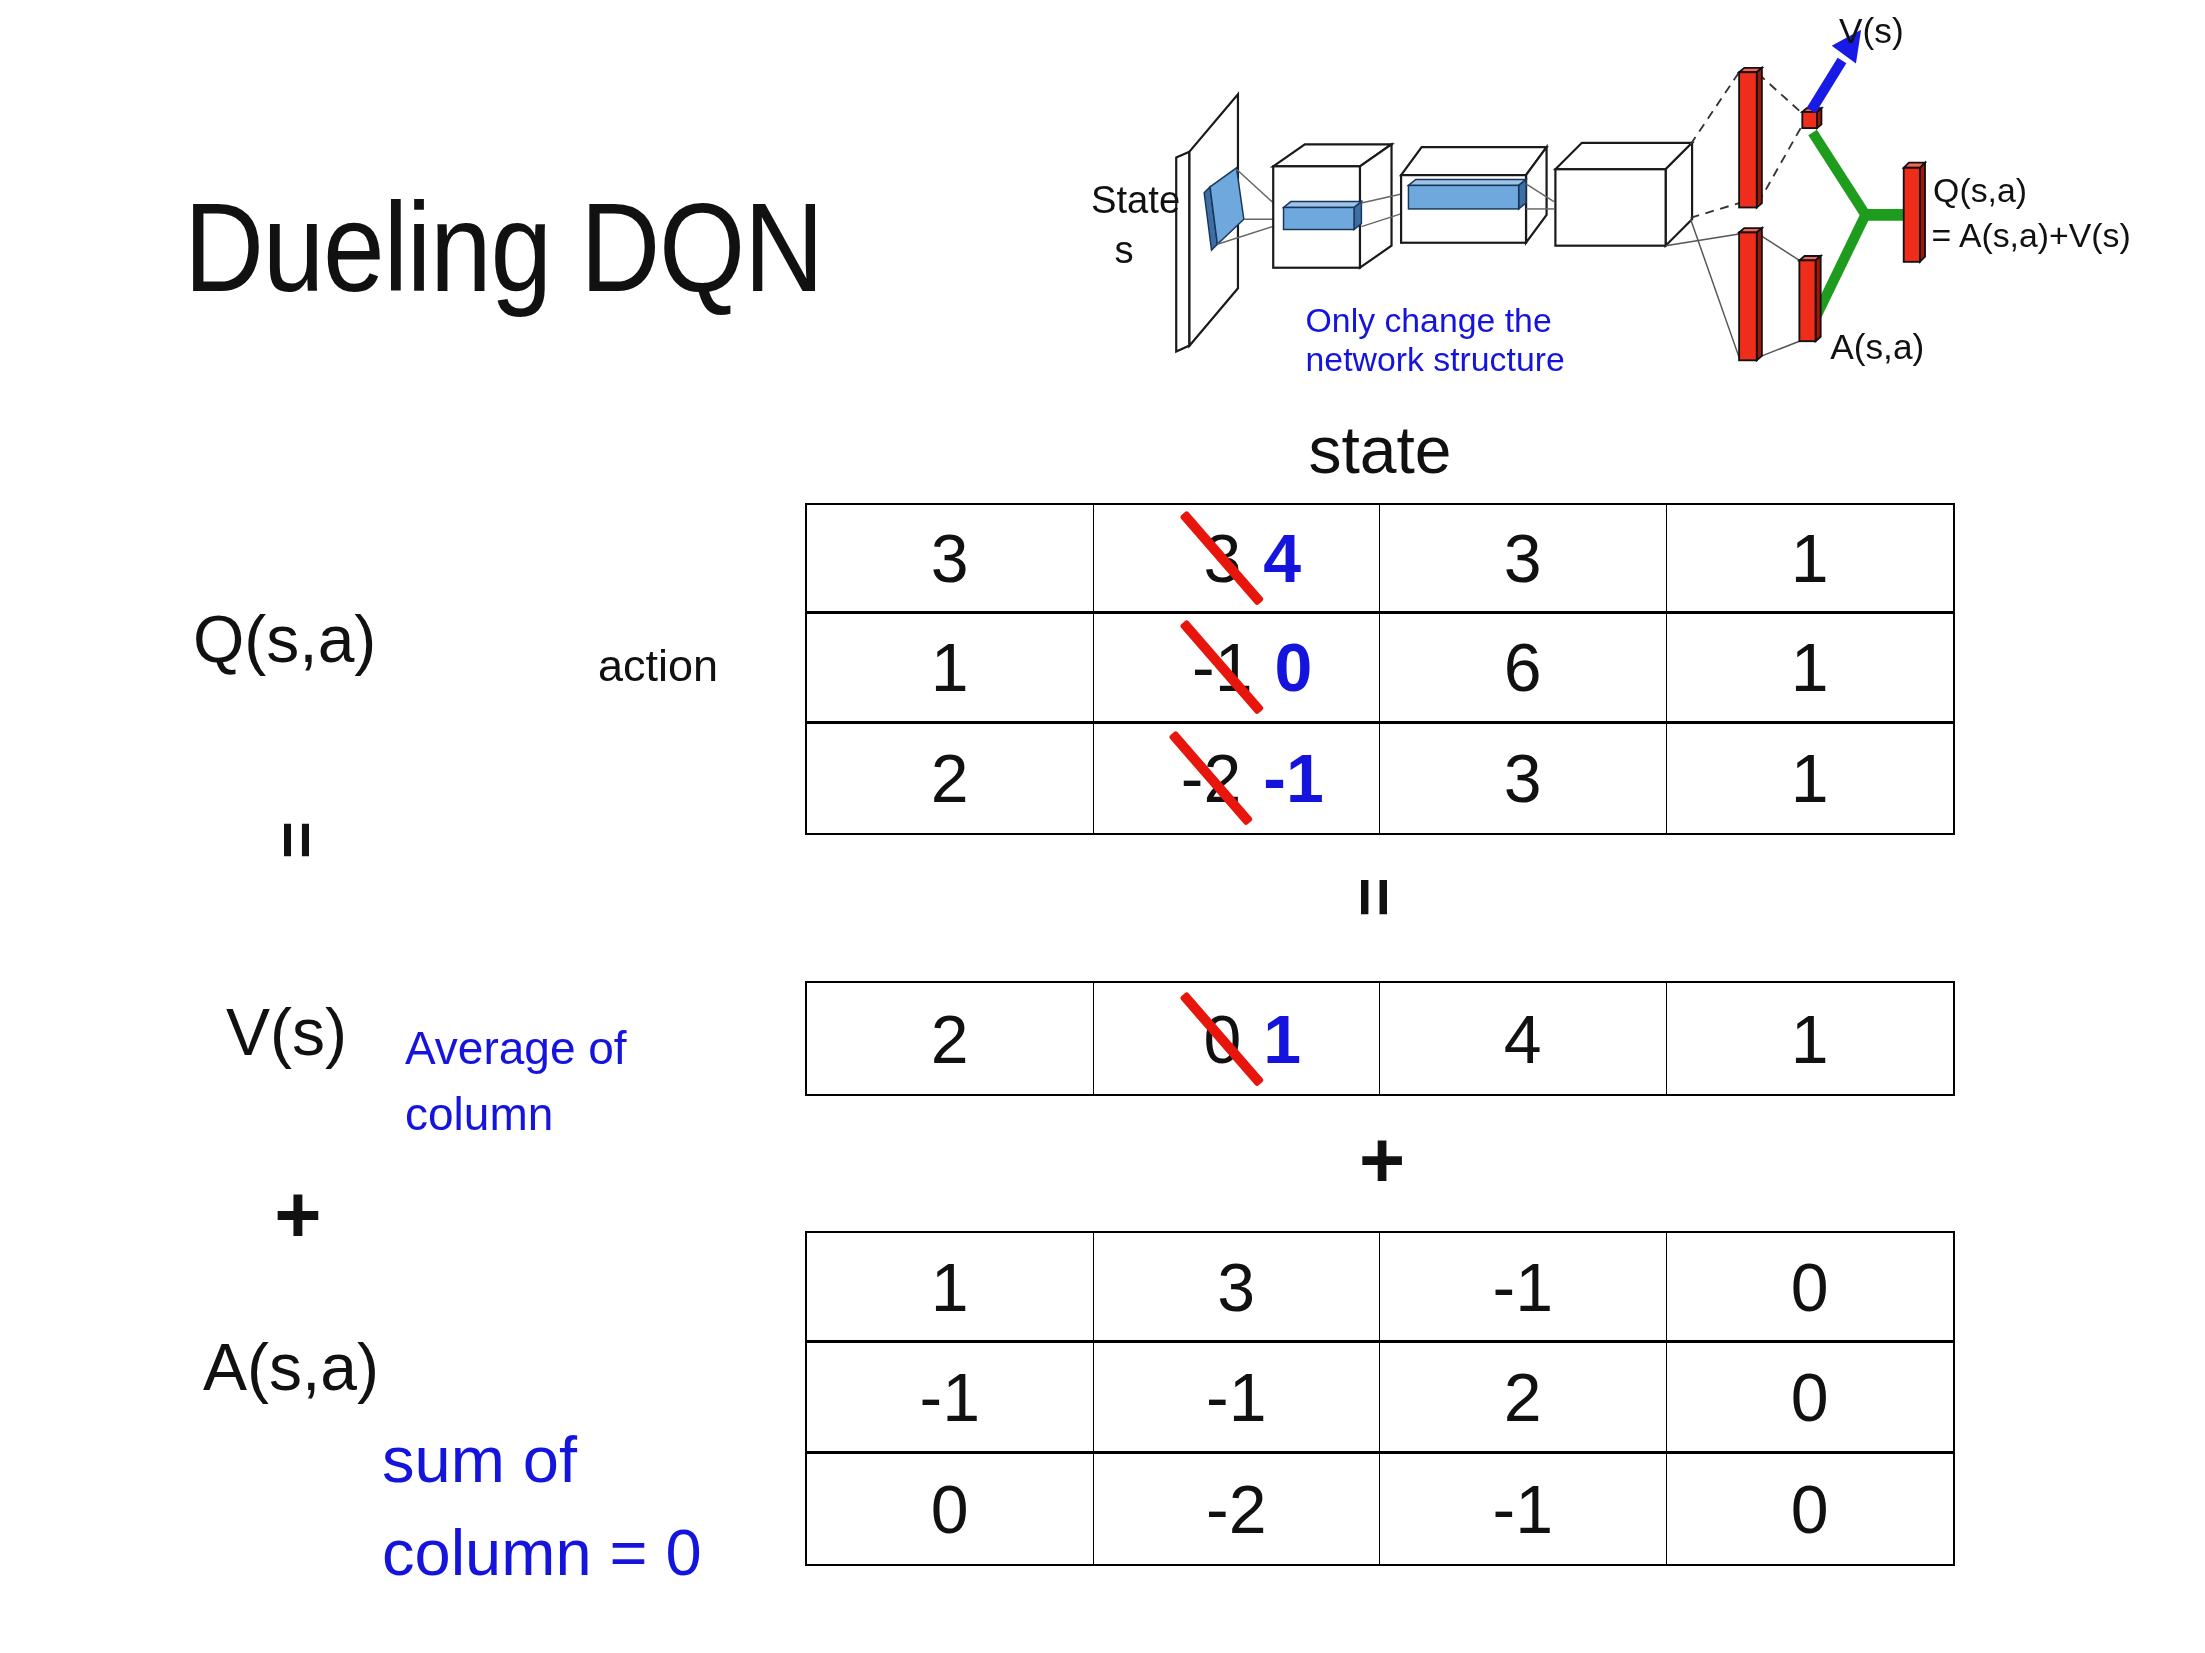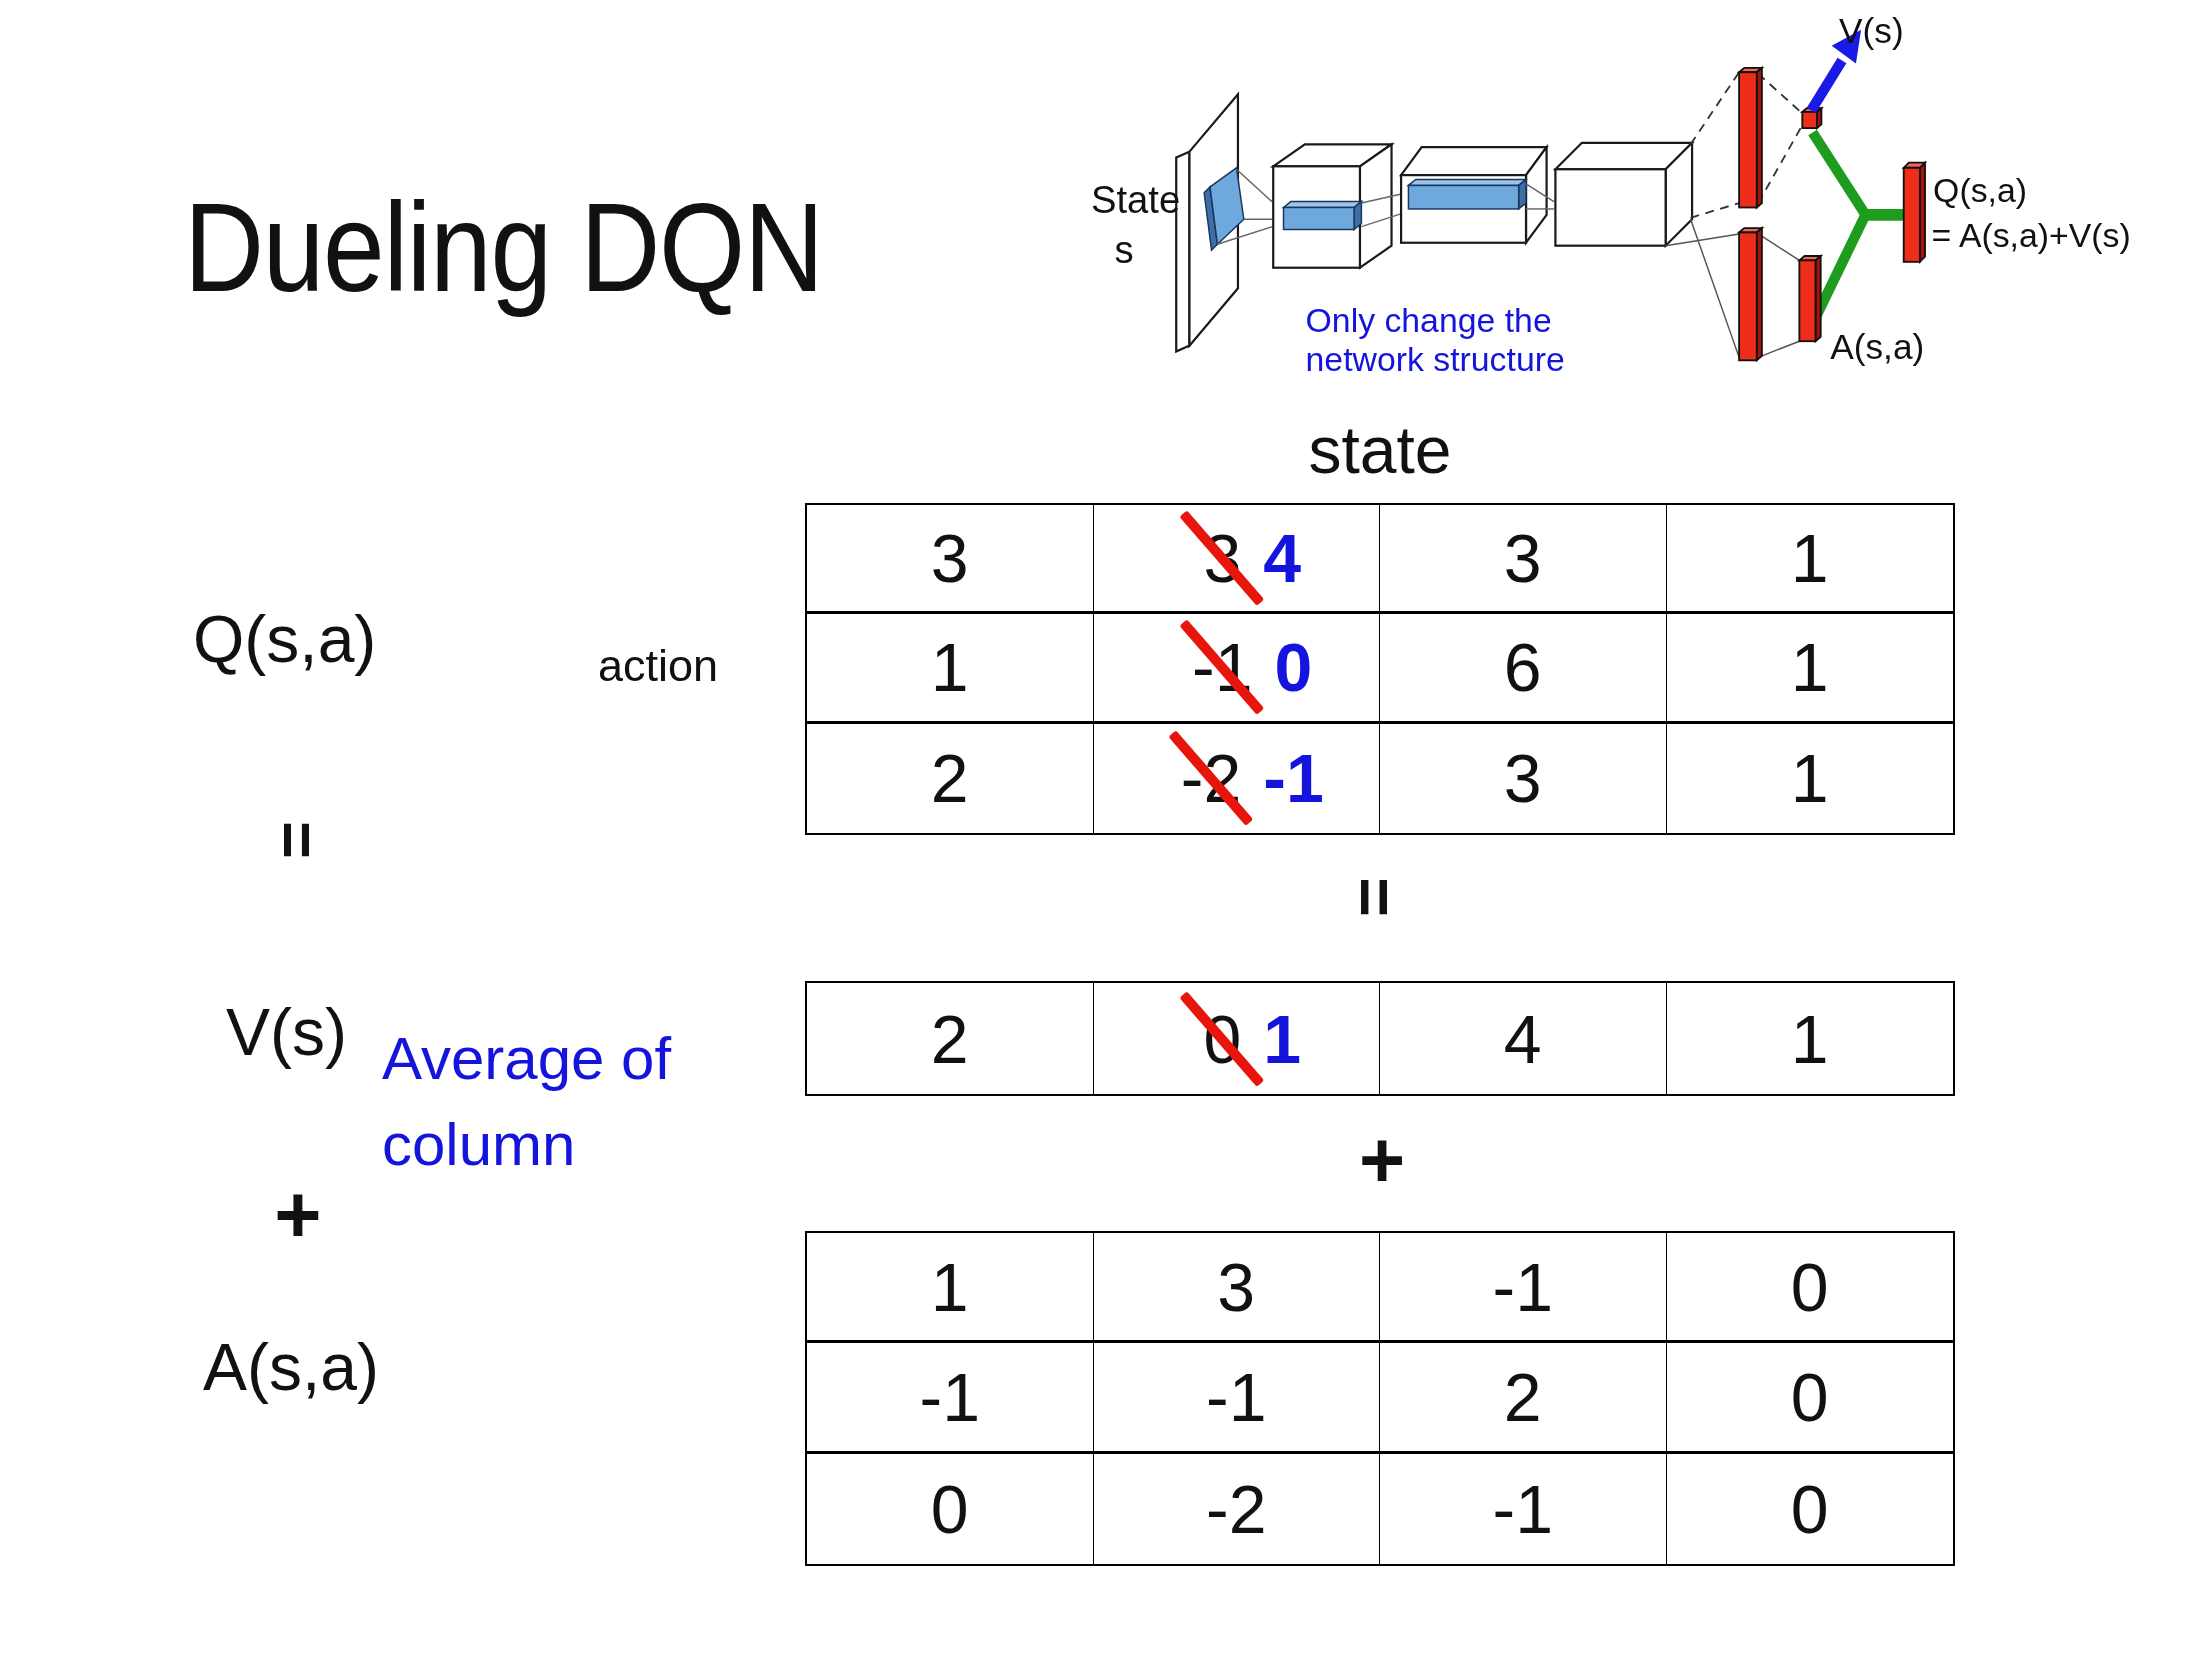--- a/index.html
+++ b/index.html
@@ -11,21 +11,21 @@
   .title{left:184px;top:175px;font-size:126px;letter-spacing:-1.5px;
          transform:scaleX(.88);transform-origin:left top;}
 
   .blue{color:#1414dd;}
 
   .state-hdr{left:805px;top:412px;width:1150px;text-align:center;font-size:66px;}
   .action-lbl{left:598px;top:640px;font-size:45px;}
   .q-lbl{left:193px;top:601px;font-size:66px;}
   .v-lbl{left:226px;top:994px;font-size:66px;}
   .a-lbl{left:203px;top:1329px;font-size:66px;}
-  .avg-note{left:382px;top:1016px;font-size:60px;line-height:1.43;}
+  .avg-note{left:405px;top:1016px;font-size:46px;line-height:1.43;}
   .sum-note{left:382px;top:1414px;font-size:65px;line-height:1.43;}
 
   .op{display:flex;align-items:center;justify-content:center;font-weight:600;}
   .eq-left{left:261px;top:805px;width:74px;height:70px;font-size:65px;transform:rotate(90deg);}
   .eq-center{left:1331px;top:860px;width:88px;height:74px;font-size:68px;transform:rotate(90deg);}
   .plus-left{left:254px;top:1170px;width:88px;height:88px;font-size:81px;}
   .plus-center{left:1338px;top:1116px;width:88px;height:88px;font-size:79px;}
 
   .tbl{position:absolute;left:805px;width:1150px;display:grid;
        grid-template-columns:repeat(4,1fr);background:#fff;border:2.9px solid #000;box-sizing:border-box;}
@@ -139,20 +139,24 @@
   <div class="abs action-lbl nowrap">action</div>
   <div class="abs q-lbl nowrap">Q(s,a)</div>
   <div class="abs op eq-left">=</div>
   <div class="abs v-lbl nowrap">V(s)</div>
   <div class="abs avg-note blue">
     <div class="nowrap">Average of</div>
     <div class="nowrap">column</div>
   </div>
   <div class="abs op plus-left">+</div>
   <div class="abs a-lbl nowrap">A(s,a)</div>
+  <div class="abs sum-note blue">
+    <div class="nowrap">sum of</div>
+    <div class="nowrap">column = 0</div>
+  </div>
   <div class="abs op eq-center">=</div>
   <div class="abs op plus-center">+</div>
 
   <div class="tbl tbl-q">
     <div class="c">3</div>
     <div class="c">
       <div class="fix">
         <span class="old">
           <span>3</span>
           <span class="strike"></span>

